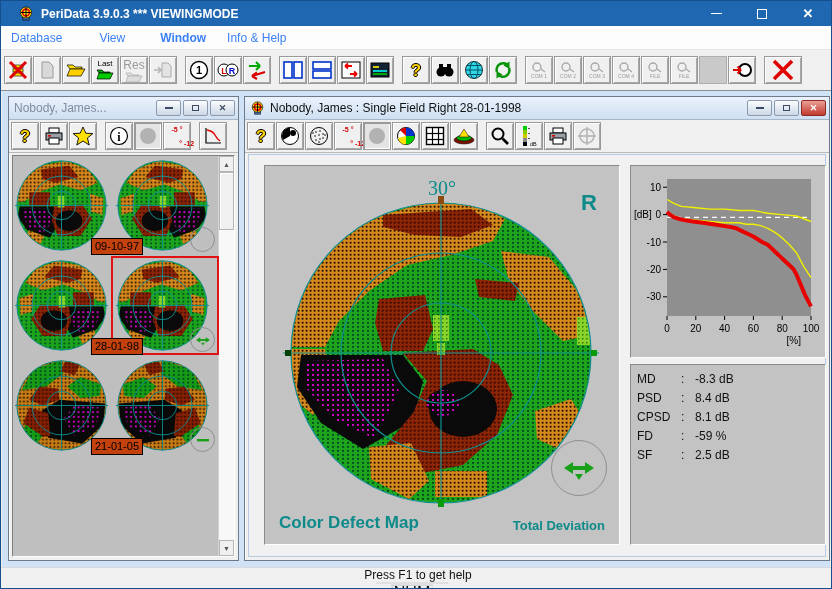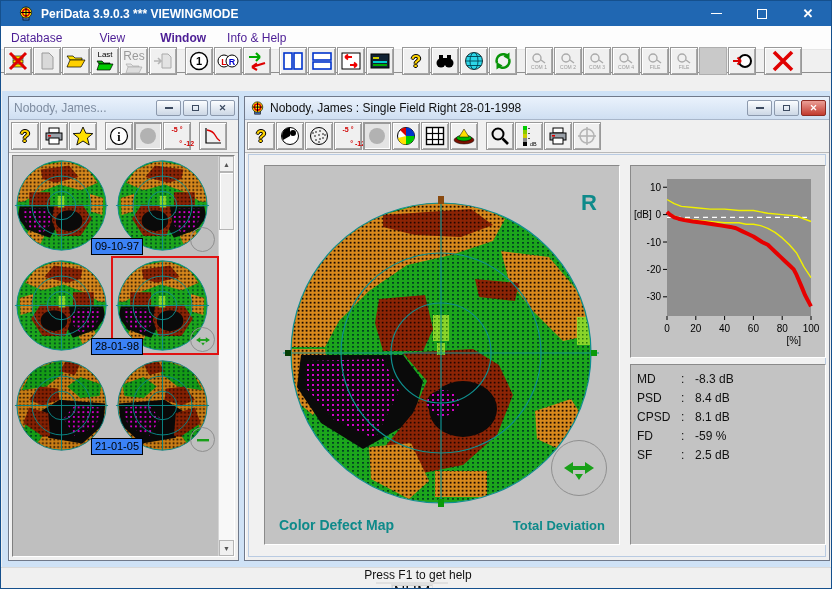--- a/index.html
+++ b/index.html
@@ -6,27 +6,27 @@
   *{box-sizing:border-box;}
   .app{width:832px;height:589px;position:relative;background:#f0f0f0;border:1px solid #15508d;
        font-family:"Liberation Sans",sans-serif;overflow:hidden;}
   
   .titlebar{height:25px;background:#2067b2;color:#fff;display:flex;align-items:center;padding-left:17px;font-weight:bold;}
   .title-text{font-size:12px;margin-left:7px;flex:1;}
   .wc{width:46px;height:31px;display:flex;align-items:center;justify-content:center;color:#fff;font-size:13px;}
   .wc .minbar{width:11px;height:1px;background:#fff;}
   .wc .maxbox{width:10px;height:10px;border:1px solid #fff;}
   
-  .menubar{height:23px;background:#fdfdfd;display:flex;align-items:center;font-size:12px;color:#4c1d95;}
+  .menubar{height:23px;background:#fdfdfd;display:flex;align-items:center;font-size:12px;color:#3b82f6;}
   .menu-item{padding:3px 11px;}
   .menu-item:first-child{padding-left:10px;padding-right:26px;}
   .menu-item:nth-child(2){padding-right:24px;}
   .menu-item:nth-child(3){padding-right:10px;font-weight:bold;}
   
-  .toolbar{height:24px;background:#f0f0f0;border-top:1px solid #e6e6e6;border-bottom:1px solid #8f8f8f;
+  .toolbar{height:42px;background:#f0f0f0;border-top:1px solid #e6e6e6;border-bottom:1px solid #8f8f8f;
            display:flex;align-items:center;padding:2px 3px;}
   .tb{width:28px;height:28px;flex:0 0 auto;background:#f0f0f0;border:1px solid #999;
       box-shadow:inset 1px 1px 0 #fff,inset -1px -1px 0 #a8a8a8;display:flex;align-items:center;
       justify-content:center;margin-right:1px;position:relative;flex-direction:column;}
   .tb.pressed{background:#e4e4e4;box-shadow:inset 1px 1px 0 #9a9a9a,inset -1px -1px 0 #fff;}
   .tb.flat{background:#c9c9c9;box-shadow:none;border-color:#aeaeae;}
   .tb.wide{width:38px;}
   .sep{width:7px;height:100%;flex:0 0 auto;}
   .q{color:#ffd400;font-weight:bold;font-size:17px;line-height:1;text-shadow:1px 0 #000,-1px 0 #000,0 1px #000,0 -1px #000;}
   .tb svg{display:block;}
@@ -47,40 +47,40 @@
   .inactive-text{color:#7e8ca0;}
   .paneltb{height:33px;background:#f0f0f0;border-bottom:1px solid #b9b9b9;display:flex;align-items:center;padding:2px;}
   
   .thumb-area{position:absolute;top:58px;left:3px;right:3px;bottom:3px;background:#bfbfbf;
               border:1px solid;border-color:#7f7f7f #ffffff #ffffff #7f7f7f;display:flex;overflow:hidden;}
   .thumb-scroll{flex:1;position:relative;}
   .trow{position:relative;height:100px;}
   .trow svg.th{position:absolute;top:2px;width:95px;height:95px;}
   .th1{left:1px;} .th2{left:102px;}
   .trow.darker svg.th{filter:brightness(0.93) saturate(1.05);}
-  .datelbl{position:absolute;bottom:1px;left:104px;transform:translateX(-50%);background:#3b82f6;
+  .datelbl{position:absolute;bottom:1px;left:104px;transform:translateX(-50%);background:#c2410c;
            border:1px solid #000;font-size:11px;padding:0 3px;line-height:15px;z-index:3;white-space:nowrap;}
   .sel{position:absolute;left:98px;top:0;width:108px;height:99px;border:2px solid #e01212;z-index:2;}
   .ind{position:absolute;right:3px;bottom:4px;width:25px;height:25px;border:1px solid #8f8f8f;border-radius:50%;
        display:flex;align-items:center;justify-content:center;z-index:4;}
   .vscroll{width:16px;background:#f3f3f3;border-left:1px solid #d5d5d5;display:flex;flex-direction:column;}
   .sbtn{height:16px;background:#f0f0f0;border:1px solid #b5b5b5;display:flex;align-items:center;
         justify-content:center;font-size:7px;color:#555;}
   .strack{flex:1;background:#f8f8f8;}
   .sthumb{height:58px;background:#f0f0f0;border:1px solid #b5b5b5;box-shadow:inset 1px 1px 0 #fff;}
   
   .main-body{position:absolute;top:57px;left:3px;right:3px;bottom:3px;background:#f1f1f1;border:1px solid #b9cbe2;}
   .panel{position:absolute;background:#c3c3c3;border:1px solid;border-color:#8a8a8a #ffffff #ffffff #8a8a8a;}
   .map-panel{left:15px;top:10px;width:356px;height:380px;}
   .chart-panel{left:381px;top:10px;width:196px;height:193px;}
   .stats-panel{left:381px;top:209px;width:196px;height:181px;padding:5px 0 0 6px;}
   .deg-label{position:absolute;top:12px;left:0;right:0;text-align:center;color:#0e8a8a;
              font-family:"Liberation Serif",serif;font-size:20px;line-height:1;}
   .eye-label{position:absolute;top:26px;right:22px;color:#0e8a8a;font-weight:bold;font-size:22px;line-height:1;}
-  .cap-left{position:absolute;bottom:11px;left:14px;color:#0e8a8a;font-weight:bold;font-size:14px;}
+  .cap-left{position:absolute;bottom:11px;left:14px;color:#0e8a8a;font-weight:bold;font-size:17px;}
   .cap-right{position:absolute;bottom:11px;right:14px;color:#0e8a8a;font-weight:bold;font-size:13px;}
   .orient{position:absolute;right:12px;bottom:48px;width:56px;height:56px;border:1px solid #8f8f8f;
           border-radius:50%;display:flex;align-items:center;justify-content:center;}
   .stat{display:flex;font-size:12px;color:#111;line-height:19px;}
   .stat .lbl{width:44px;} .stat .sp{width:14px;}
   
   .statusbar{position:absolute;left:0;right:0;bottom:0;height:21px;background:#f0f0f0;border-top:1px solid #dadada;
              display:flex;align-items:center;font-size:12px;color:#111;flex-direction:column;}
   .sb-msg{flex:1;padding-left:4px;}
   .sb-cell{height:17px;border:1px solid #e0e0e0;box-shadow:inset 1px 1px 0 #d4d4d4;margin-right:8px;
@@ -591,20 +591,21 @@
             <circle cx="10" cy="10" r="7" fill="none" stroke="#b5b5b5" stroke-width="1.6"></circle>
             <line x1="10" y1="1" x2="10" y2="19" stroke="#b5b5b5" stroke-width="1.6"></line>
             <line x1="1" y1="10" x2="19" y2="10" stroke="#b5b5b5" stroke-width="1.6"></line>
           </svg>
         </div>
       </div>
 
       <div class="main-body">
 
         <div class="panel map-panel">
+          <div class="deg-label">30°</div>
           <div class="eye-label">R</div>
           <svg width="336" height="318" viewBox="0 0 336 318" style="position:absolute;top:30px;left:10px">
             <defs>
                 <clipPath id="clipBig">
                   <circle cx="166" cy="157" r="150"></circle>
                 </clipPath>
               </defs>
             <g clip-path="url(#clipBig)">
               <g transform="translate(166,157)">
                 <circle r="150" fill="url(#pg)"></circle>

